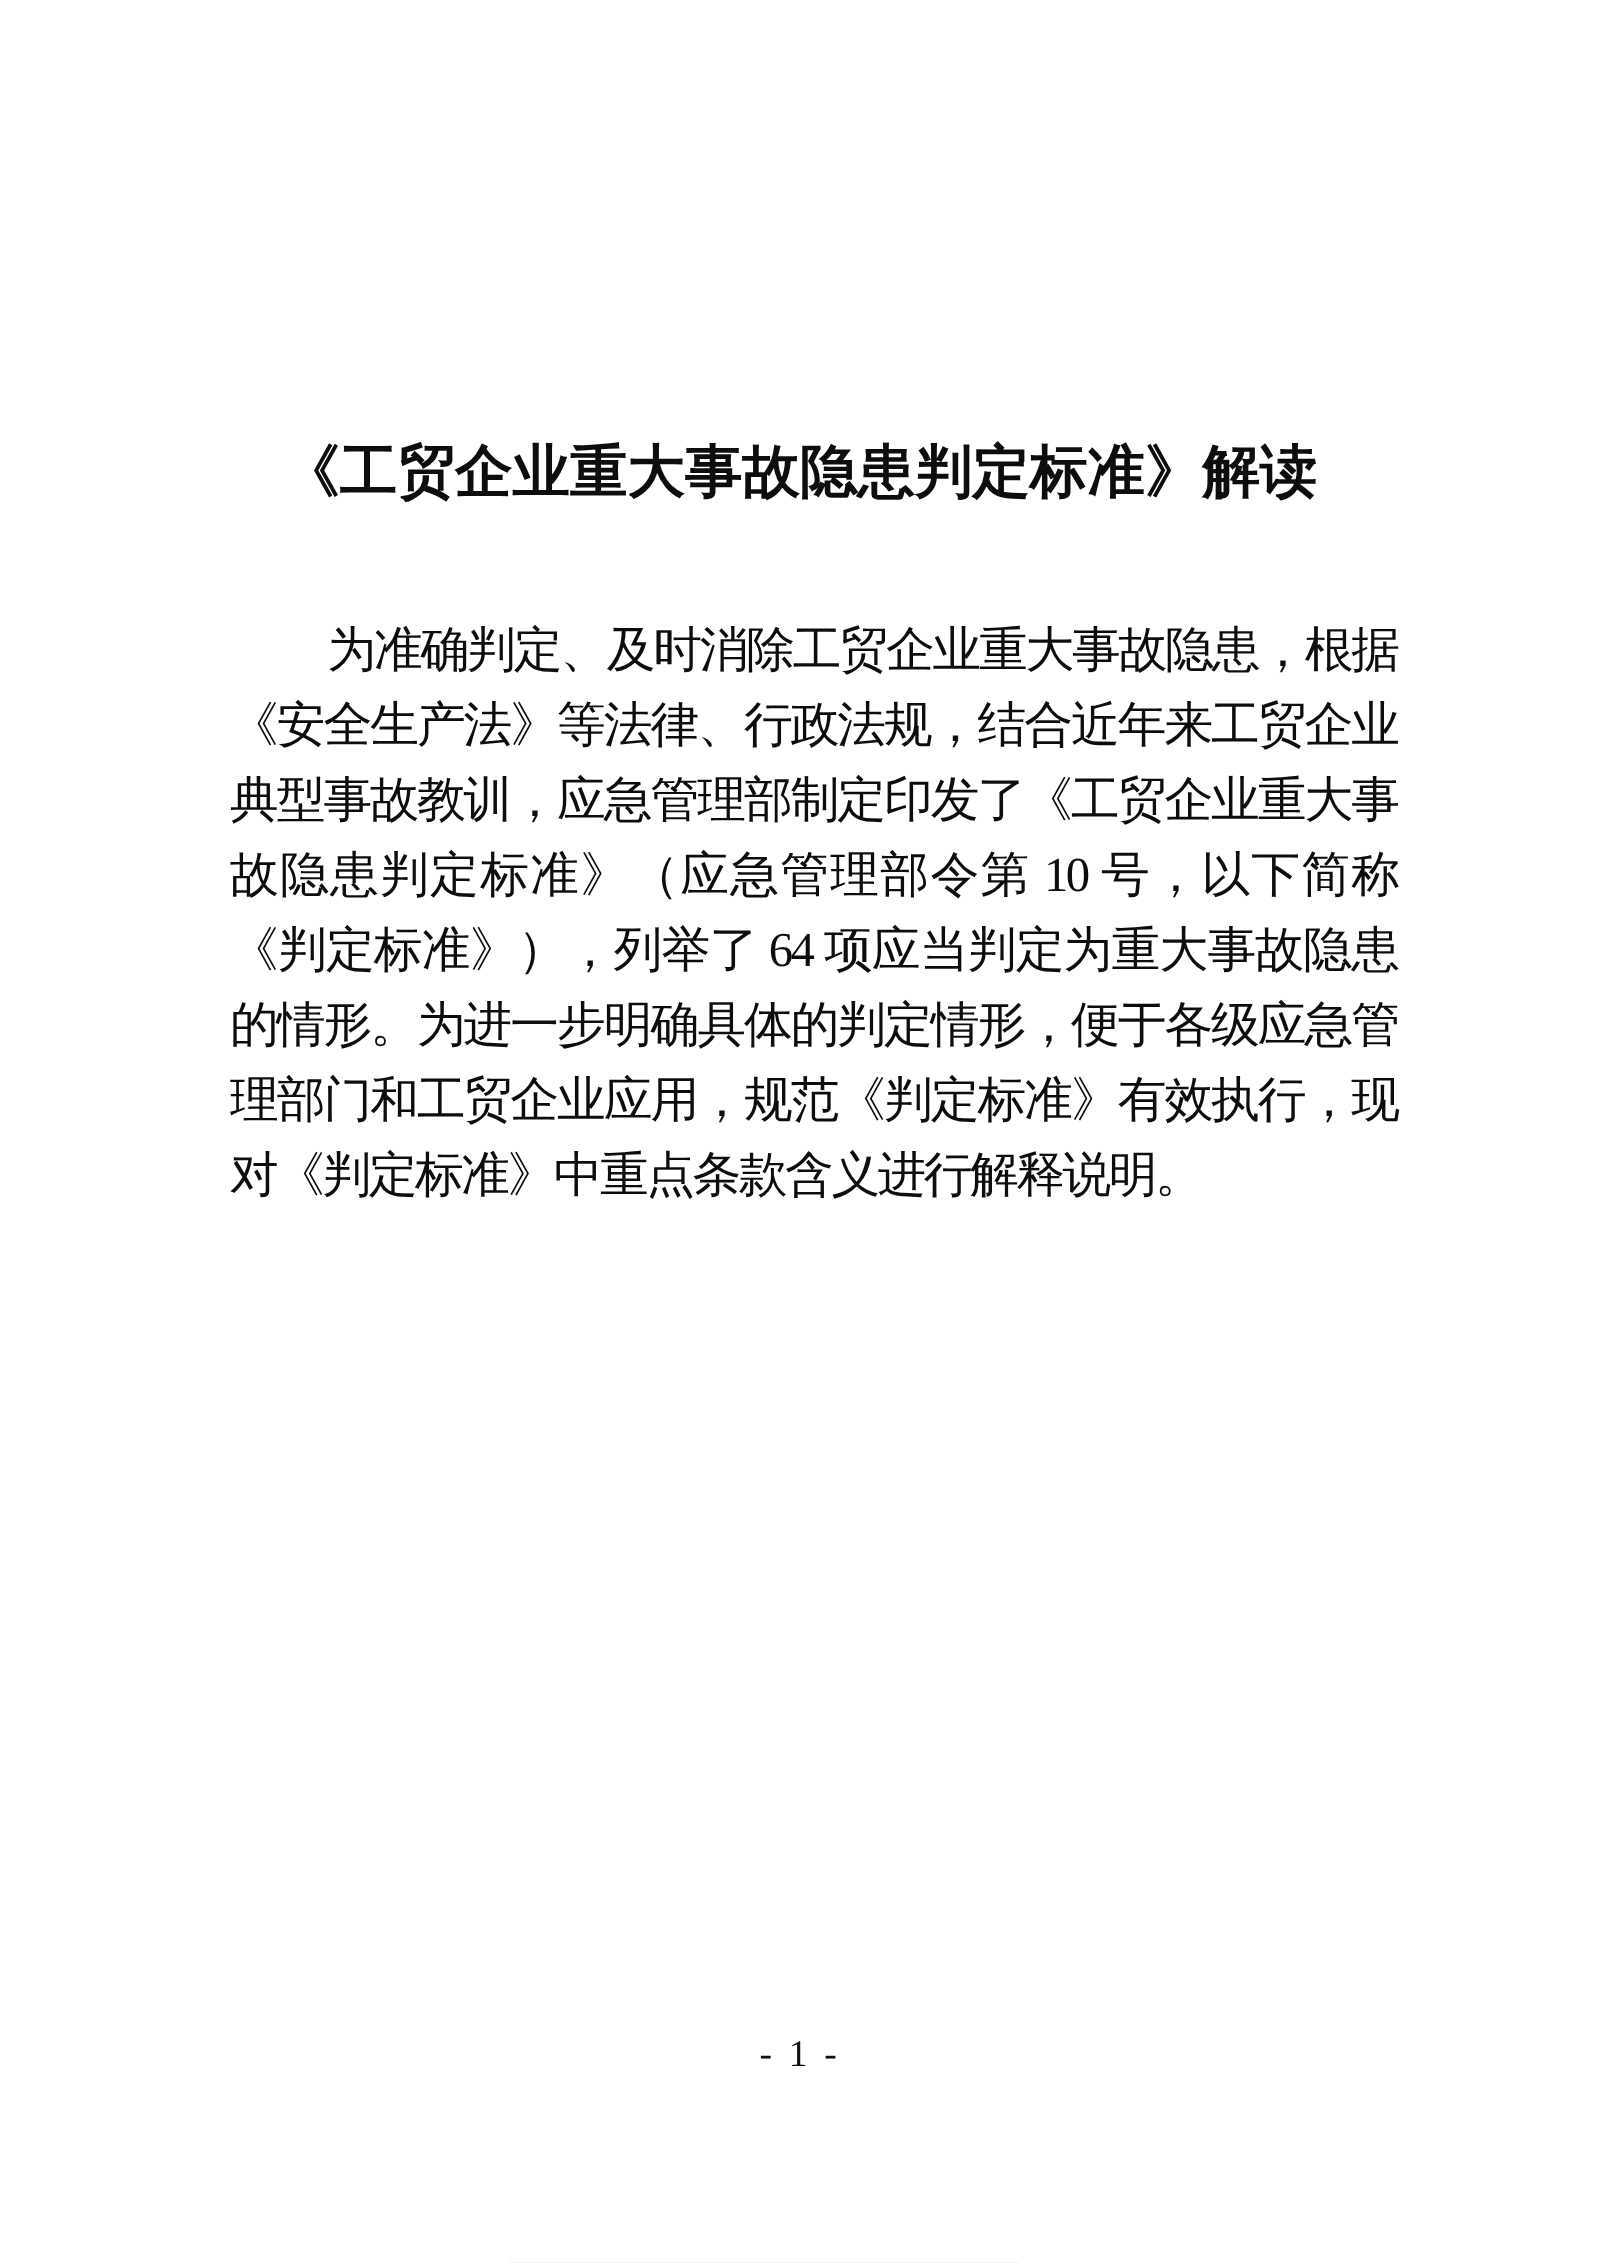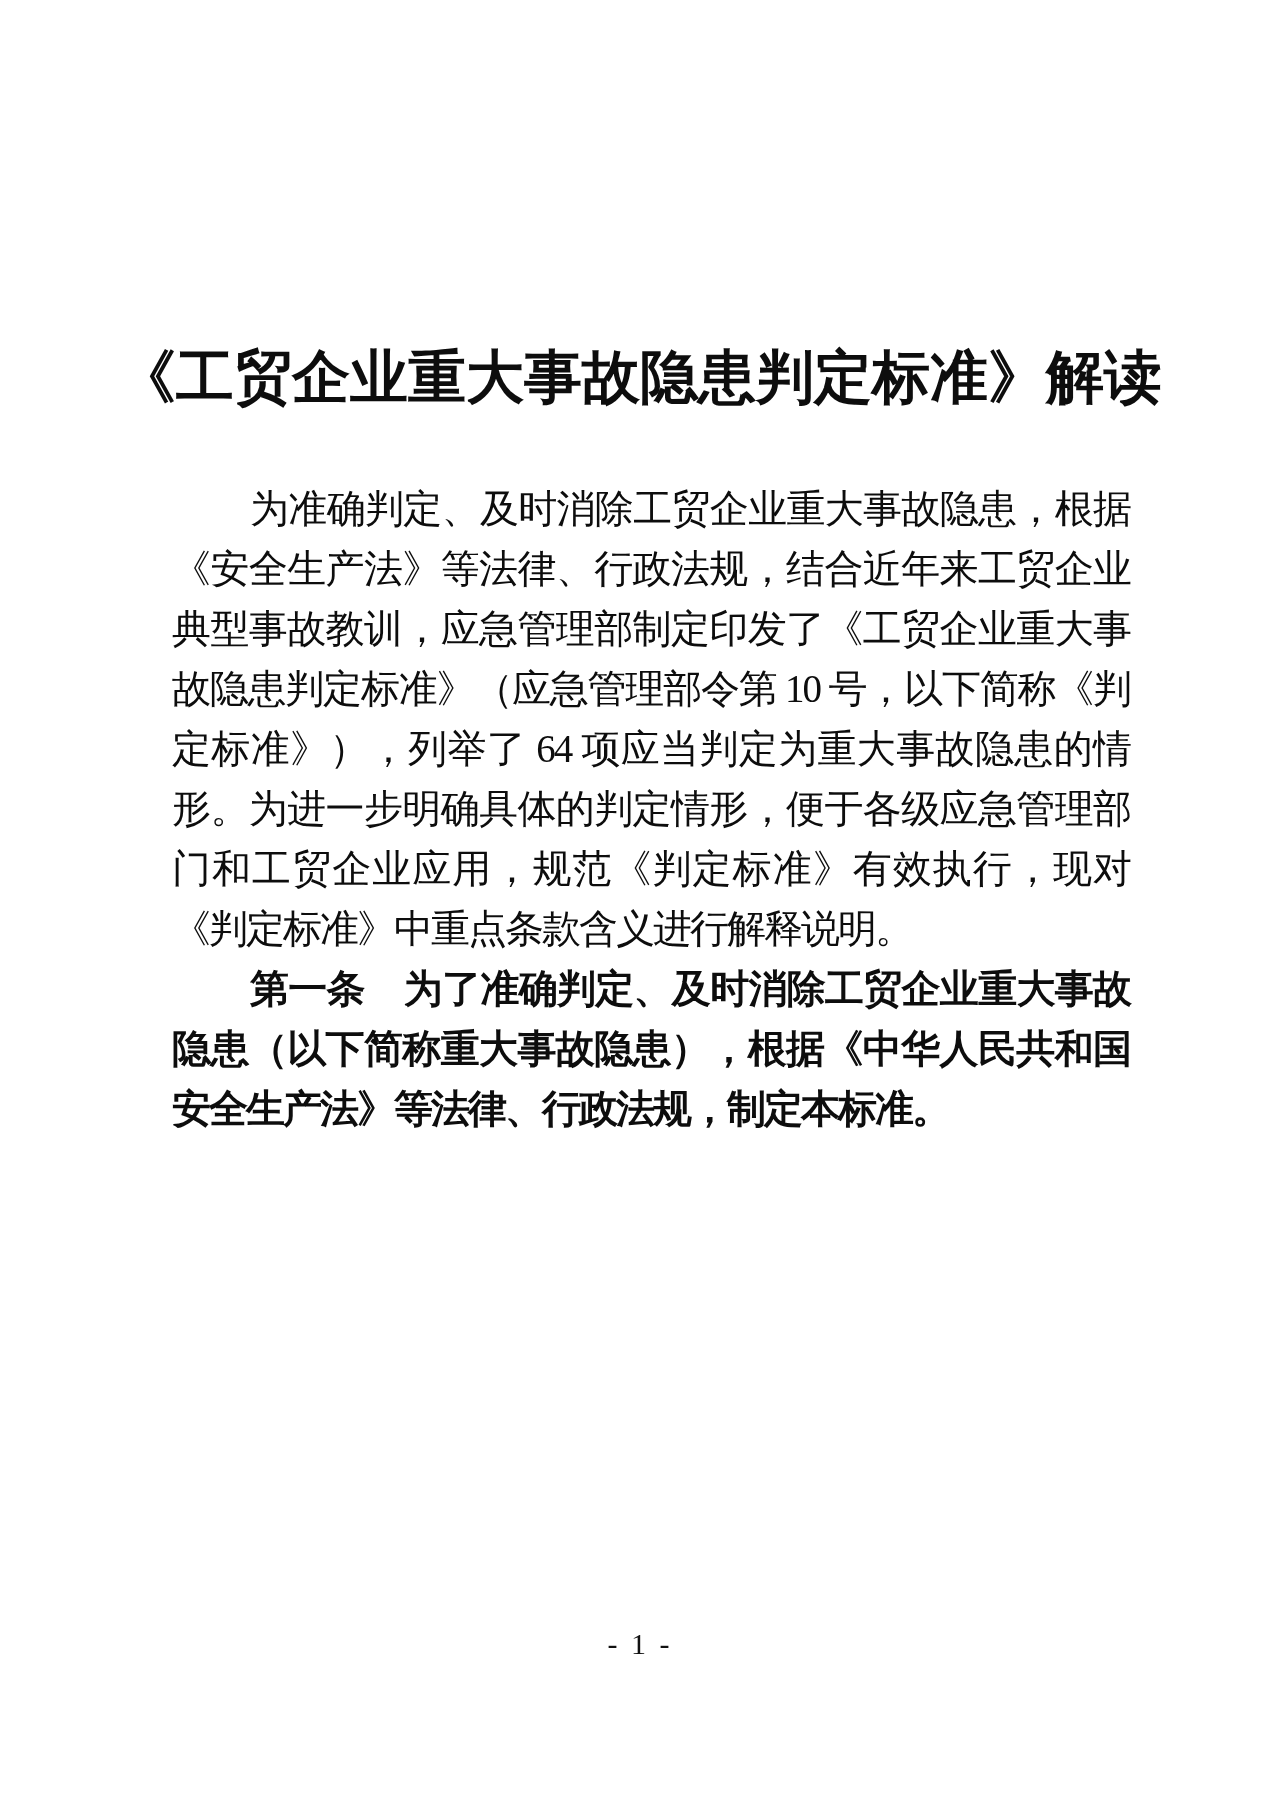--- a/index.html
+++ b/index.html
@@ -17,40 +17,40 @@
     font-family: "Liberation Serif", "DejaVu Serif", serif;
     color: #0d0d0d;
   }
   .doc-title {
     position: absolute;
     top: 348px;
     left: 0;
     width: 100%;
     margin: 0;
     text-align: center;
-    font-size: 58px;
+    font-size: 46px;
     font-weight: 600;
     line-height: 60px;
     letter-spacing: 0px;
     white-space: nowrap;
   }
   .doc-body {
     position: absolute;
     left: 172px;
     top: 479px;
     width: 958px;
     font-size: 39px;
     line-height: 60px;
     letter-spacing: -2px;
     text-align: justify;
     text-justify: inter-character;
     word-break: break-all;
   }
   .para {
-    margin: 0;
+    margin: 12px;
     padding: 0;
     text-indent: 2em;
   }
   .article {
     font-weight: 700;
   }
   .article-label {
     font-weight: 900;
     padding-right: 1em;
   }
@@ -70,21 +70,20 @@
 <body>
 
 <div class="page">
 
   <h1 class="doc-title"><span>《工贸企业重大事故隐患判定标准》解读</span></h1>
 
   <div class="doc-body">
 
     <p class="para">为准确判定、及时消除工贸企业重大事故隐患，根据《安全生产法》等法律、行政法规，结合近年来工贸企业典型事故教训，应急管理部制定印发了《工贸企业重大事故隐患判定标准》（应急管理部令第 10 号，以下简称《判定标准》），列举了 64 项应当判定为重大事故隐患的情形。为进一步明确具体的判定情形，便于各级应急管理部门和工贸企业应用，规范《判定标准》有效执行，现对《判定标准》中重点条款含义进行解释说明。</p>
 
-    <p class="para article"><span class="article-label">第一条</span><span>为了准确判定、及时消除工贸企业重大事故隐患（以下简称重大事故隐患），根据《中华人民共和国安全生产法》等法律、行政法规，制定本标准。</span></p>
 
 
 
 
   </div>
 
   <div class="page-num">- 1 -</div>
 
 </div>
 

